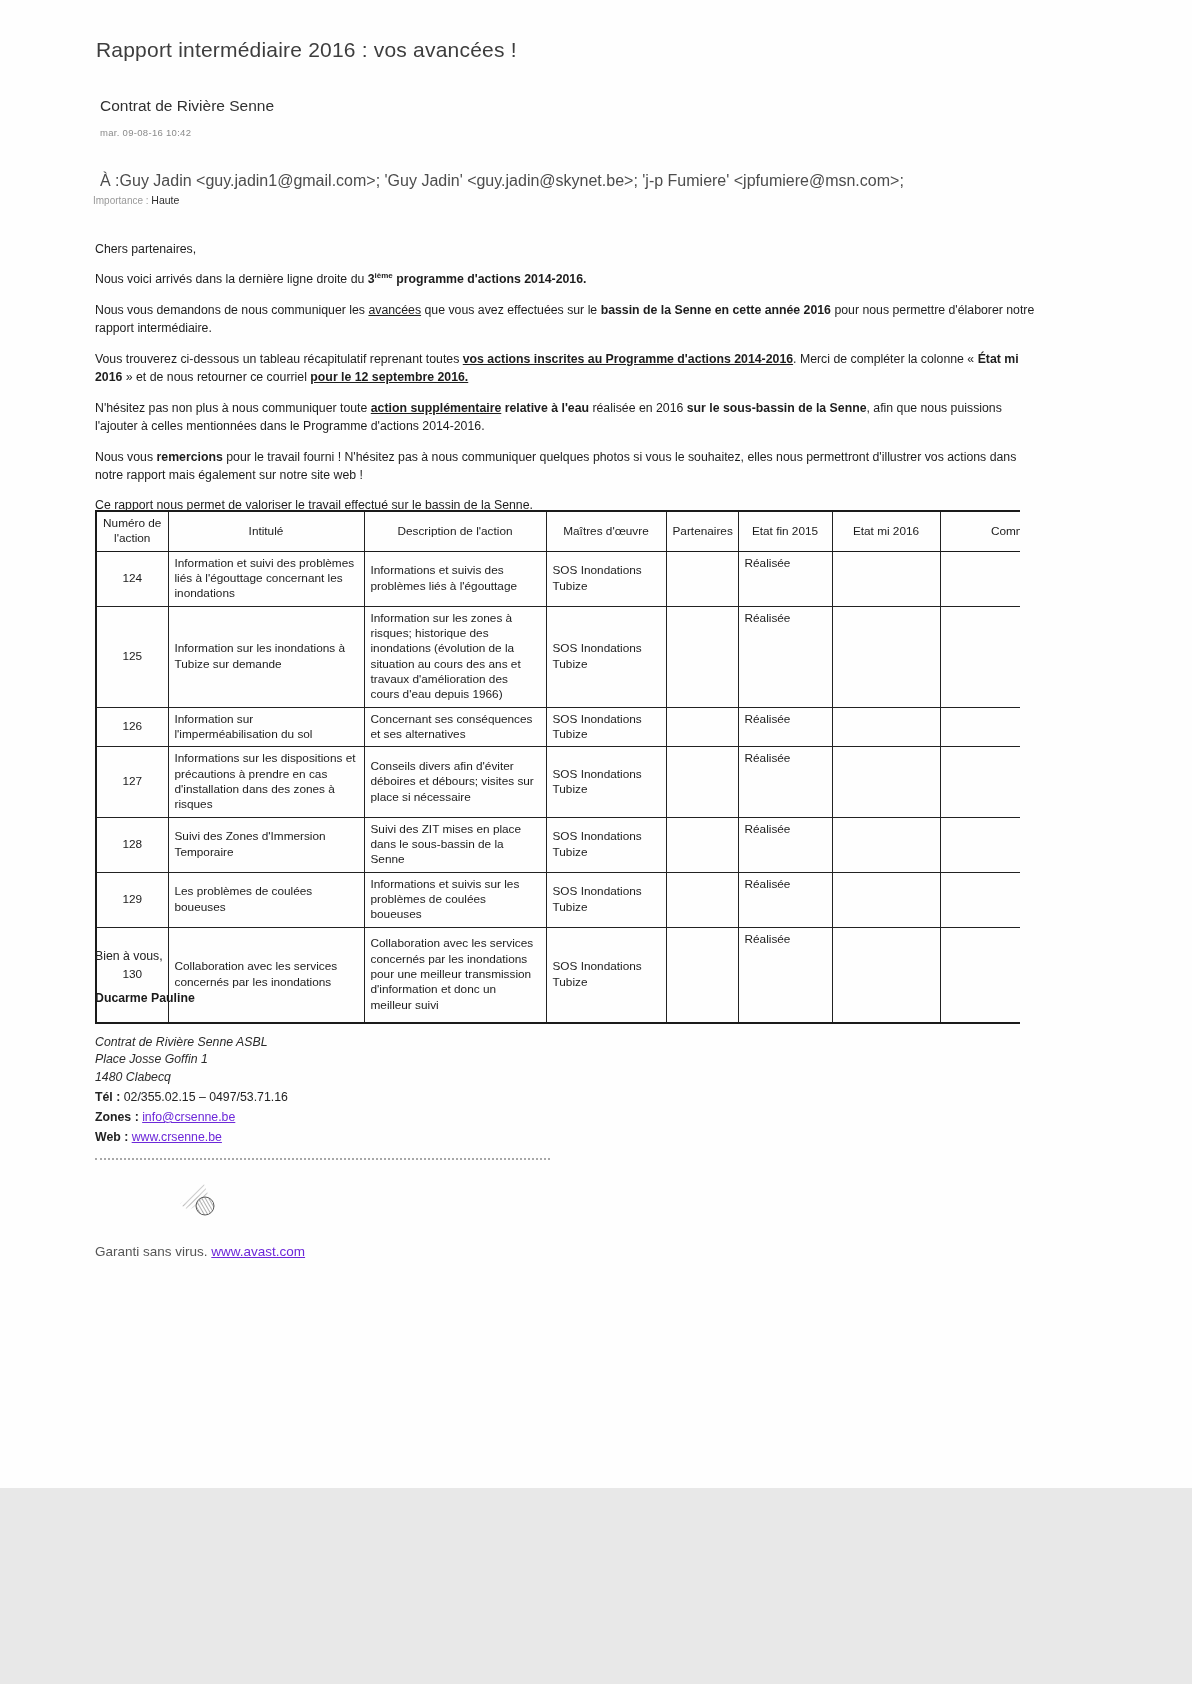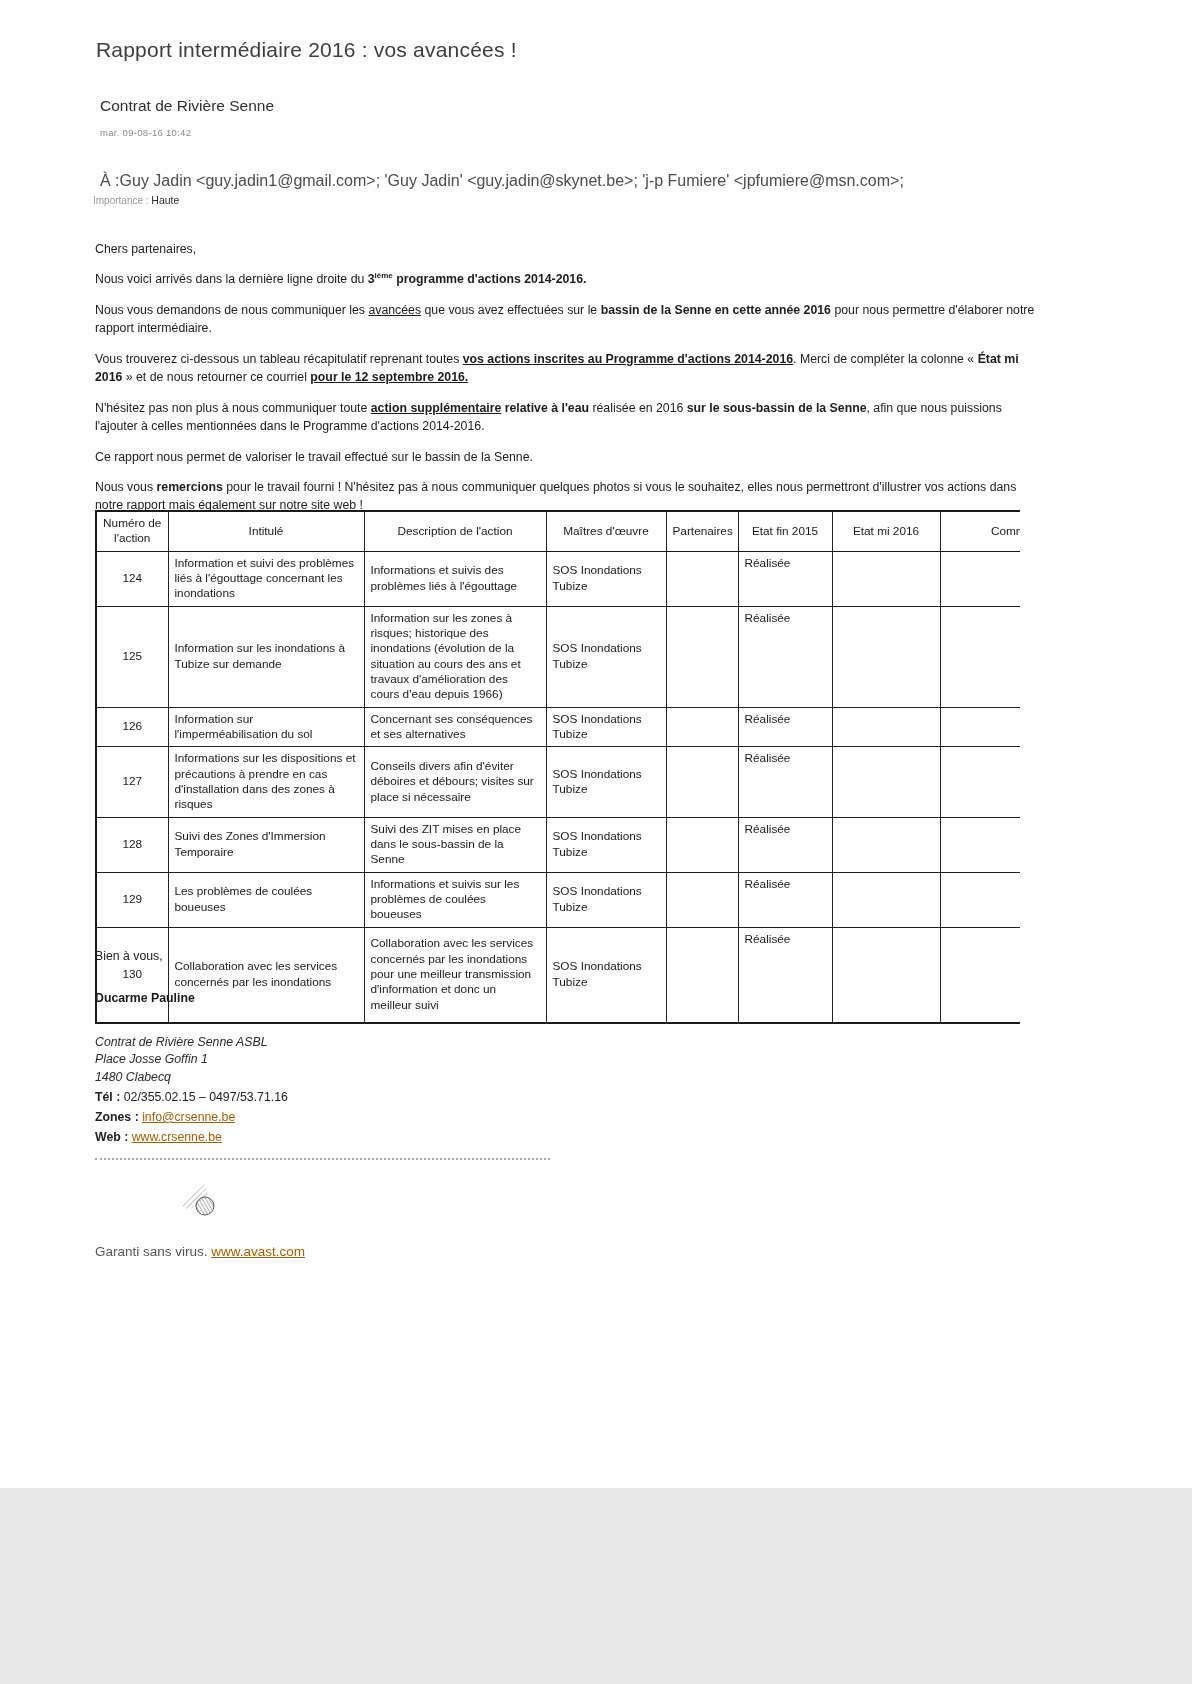--- a/index.html
+++ b/index.html
@@ -67,21 +67,21 @@
   th.c-com { text-align:left; padding-left:14px; }
   .signature {
     position:absolute; left:95px; top:948px;
     font-size:12.3px; line-height:1.45; color:#222;
   }
   .sig-closing { margin-bottom:24px; }
   .sig-name { font-weight:bold; margin-bottom:26px; color:#1a1a1a; }
   .sig-org { font-style:italic; color:#2b2b2b; }
   .sig-contact { margin-top:2px; }
   .sig-contact .lbl { font-weight:bold; }
-  .sig-link { color:#a16207; text-decoration:underline; cursor:pointer; }
+  .sig-link { color:#6d28d9; text-decoration:underline; cursor:pointer; }
   .dotted-sep {
     position:absolute; left:95px; top:1158px; width:455px;
     border-top:2px dotted #a8a8a8;
   }
   .avast-row {
     position:absolute; left:95px; top:1182px;
     display:flex; align-items:center; gap:28px;
     font-size:13.5px; color:#555;flex-direction:column;
   }
   .avast-logo { width:44px; height:34px; display:inline-block; }
@@ -102,22 +102,22 @@
   <div class="meta-date">mar. 09-08-16 10:42</div>
   <div class="meta-recipients">À :Guy Jadin &lt;guy.jadin1@gmail.com&gt;; 'Guy Jadin' &lt;guy.jadin@skynet.be&gt;; 'j-p Fumiere' &lt;jpfumiere@msn.com&gt;;</div>
   <div class="meta-importance"><span>Importance : </span><span class="imp-value">Haute</span></div>
 
   <div class="body-text">
     <p><span>Chers partenaires,</span></p>
     <p><span>Nous voici arrivés dans la dernière ligne droite du </span><span class="b">3</span><sup class="b">ième</sup><span class="b"> programme d'actions 2014-2016.</span></p>
     <p><span>Nous vous demandons de nous communiquer les </span><span class="u">avancées</span><span> que vous avez effectuées sur le </span><span class="b">bassin de la Senne en cette année 2016</span><span> pour nous permettre d'élaborer notre rapport intermédiaire.</span></p>
     <p><span>Vous trouverez ci-dessous un tableau récapitulatif reprenant toutes </span><span class="bu">vos actions inscrites au Programme d'actions 2014-2016</span><span>. Merci de compléter la colonne « </span><span class="b">État mi 2016</span><span> » et de nous retourner ce courriel </span><span class="bu">pour le 12 septembre 2016.</span></p>
     <p><span>N'hésitez pas non plus à nous communiquer toute </span><span class="bu">action supplémentaire</span><span class="b"> relative à l'eau</span><span> réalisée en 2016 </span><span class="b">sur le sous-bassin de la Senne</span><span>, afin que nous puissions l'ajouter à celles mentionnées dans le Programme d'actions 2014-2016.</span></p>
+    <p><span>Nous vous </span><span class="b">remercions</span><span> pour le travail fourni ! N'hésitez pas à nous communiquer quelques photos si vous le souhaitez, elles nous permettront d'illustrer vos actions dans notre rapport mais également sur notre site web !</span></p>
     <p><span>Ce rapport nous permet de valoriser le travail effectué sur le bassin de la Senne.</span></p>
-    <p><span>Nous vous </span><span class="b">remercions</span><span> pour le travail fourni ! N'hésitez pas à nous communiquer quelques photos si vous le souhaitez, elles nous permettront d'illustrer vos actions dans notre rapport mais également sur notre site web !</span></p>
   </div>
 
   <div class="table-wrap">
     <table class="actions">
       <colgroup>
         <col style="width:72px">
           <col style="width:196px">
           <col style="width:182px">
           <col style="width:120px">
           <col style="width:72px">

